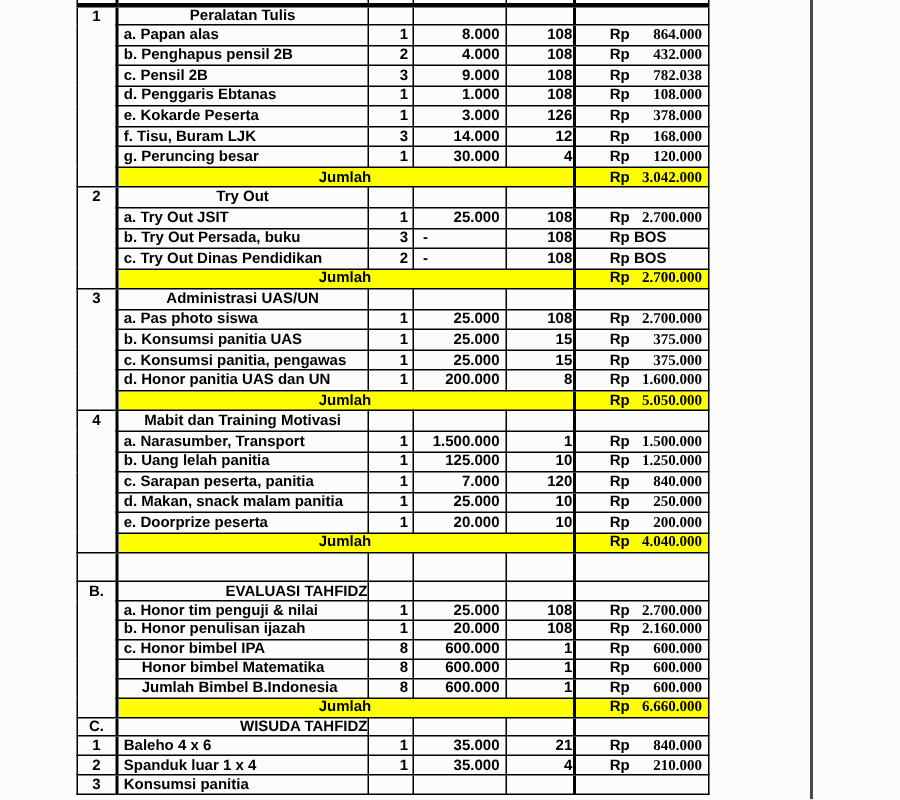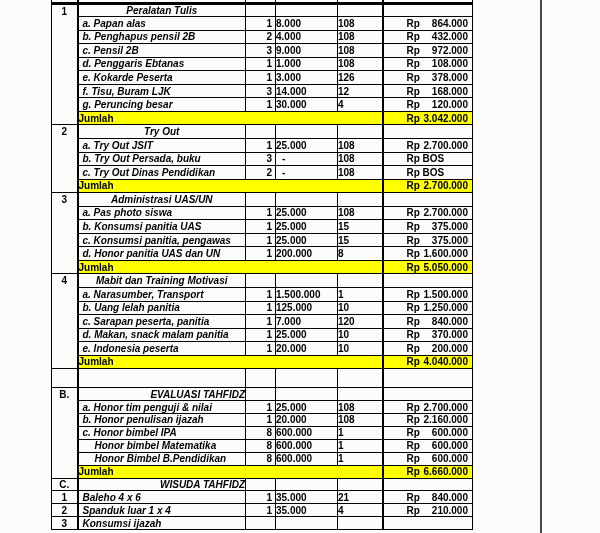--- a/index.html
+++ b/index.html
@@ -29,36 +29,36 @@
     vertical-align:middle;
   }
   tr.rstub   { height:3px; }
   tr.rstub td{ border-top:none; border-bottom:3px solid #000; }
   tr.rA      { height:13.55px; }
   tr.rB      { height:12.9px; }
   tr.rspacer { height:19px; }
 
   .no-cell     { text-align:center; border-right:2px solid #000; }
   td.no-merged { vertical-align:top; padding-top:1px; }
-  .desc-cell   { text-align:left; padding-left:4px; border-left:2.5px solid #000;font-style:italic; }
+  .desc-cell   { text-align:left; padding-left:4px; border-left:2.5px solid #000; }
   .desc-cell.indent { padding-left:16px; }
   .title-center{ text-align:center; padding-left:0; }
   .title-left  { text-align:right; }
   .qty-cell    { text-align:right; padding-right:3px; }
-  .price-cell  { padding-right:4px; }
+  .price-cell  { text-align:right; padding-right:4px; }
   .price-cell.dash { text-align:left; padding-left:6px; }
-  .count-cell  { text-align:left; }
+  .count-cell  { text-align:right; }
   .amount-cell { border-left:2.5px solid #000;padding-left:16px; }
   .amt { display:flex; justify-content:space-between; align-items:center; padding:0 4px 0 7px; }
   .amt .cur { text-align:left; }
-  .amt .val { text-align:right; }
+  .amt .val { text-align:right;font-family:Liberation Serif, serif; }
 
   .jumlah-cell {
     background:var(--highlight,#ffff00);
-    text-align:left;
+    text-align:center;
     border-left:2.5px solid #000;
   }
   .jumlah-amt { background:var(--highlight,#ffff00); }
 
   .page-divider {
     position:absolute; top:0; bottom:0;
     width:2px; background:var(--divider,#4a4a4a);
   }
 </style>
 </head>
@@ -116,21 +116,21 @@
           </td>
         </tr>
         <tr class="rA">
           <td class="desc-cell">c. Pensil 2B</td>
           <td class="qty-cell">3</td>
           <td class="price-cell">9.000</td>
           <td class="count-cell">108</td>
           <td class="amount-cell ">
             <div class="amt">
               <span class="cur">Rp</span>
-              <span class="val">972.000</span>
+              <span class="val">782.038</span>
             </div>
           </td>
         </tr>
         <tr class="rA">
           <td class="desc-cell">d. Penggaris Ebtanas</td>
           <td class="qty-cell">1</td>
           <td class="price-cell">1.000</td>
           <td class="count-cell">108</td>
           <td class="amount-cell ">
             <div class="amt">
@@ -347,26 +347,26 @@
           </td>
         </tr>
         <tr class="rA">
           <td class="desc-cell">d. Makan, snack malam panitia</td>
           <td class="qty-cell">1</td>
           <td class="price-cell">25.000</td>
           <td class="count-cell">10</td>
           <td class="amount-cell ">
             <div class="amt">
               <span class="cur">Rp</span>
-              <span class="val">370.000</span>
-            </div>
-          </td>
-        </tr>
-        <tr class="rA">
-          <td class="desc-cell">e. Indonesia peserta</td>
+              <span class="val">250.000</span>
+            </div>
+          </td>
+        </tr>
+        <tr class="rA">
+          <td class="desc-cell">e. Doorprize peserta</td>
           <td class="qty-cell">1</td>
           <td class="price-cell">20.000</td>
           <td class="count-cell">10</td>
           <td class="amount-cell ">
             <div class="amt">
               <span class="cur">Rp</span>
               <span class="val">200.000</span>
             </div>
           </td>
         </tr>
@@ -437,21 +437,21 @@
           <td class="price-cell">600.000</td>
           <td class="count-cell">1</td>
           <td class="amount-cell ">
             <div class="amt">
               <span class="cur">Rp</span>
               <span class="val">600.000</span>
             </div>
           </td>
         </tr>
         <tr class="rB">
-          <td class="desc-cell indent">Honor Bimbel B.Pendidikan</td>
+          <td class="desc-cell indent">Jumlah Bimbel B.Indonesia</td>
           <td class="qty-cell">8</td>
           <td class="price-cell">600.000</td>
           <td class="count-cell">1</td>
           <td class="amount-cell ">
             <div class="amt">
               <span class="cur">Rp</span>
               <span class="val">600.000</span>
             </div>
           </td>
         </tr>
@@ -493,21 +493,21 @@
           <td class="count-cell">4</td>
           <td class="amount-cell ">
             <div class="amt">
               <span class="cur">Rp</span>
               <span class="val">210.000</span>
             </div>
           </td>
         </tr>
         <tr class="rB">
           <td class="no-cell">3</td>
-          <td class="desc-cell">Konsumsi ijazah</td>
+          <td class="desc-cell">Konsumsi panitia</td>
           <td class="qty-cell"></td>
           <td class="price-cell"></td>
           <td class="count-cell"></td>
           <td class="amount-cell ">
             <div class="amt">
               <span class="cur"></span>
               <span class="val"></span>
             </div>
           </td>
         </tr>

